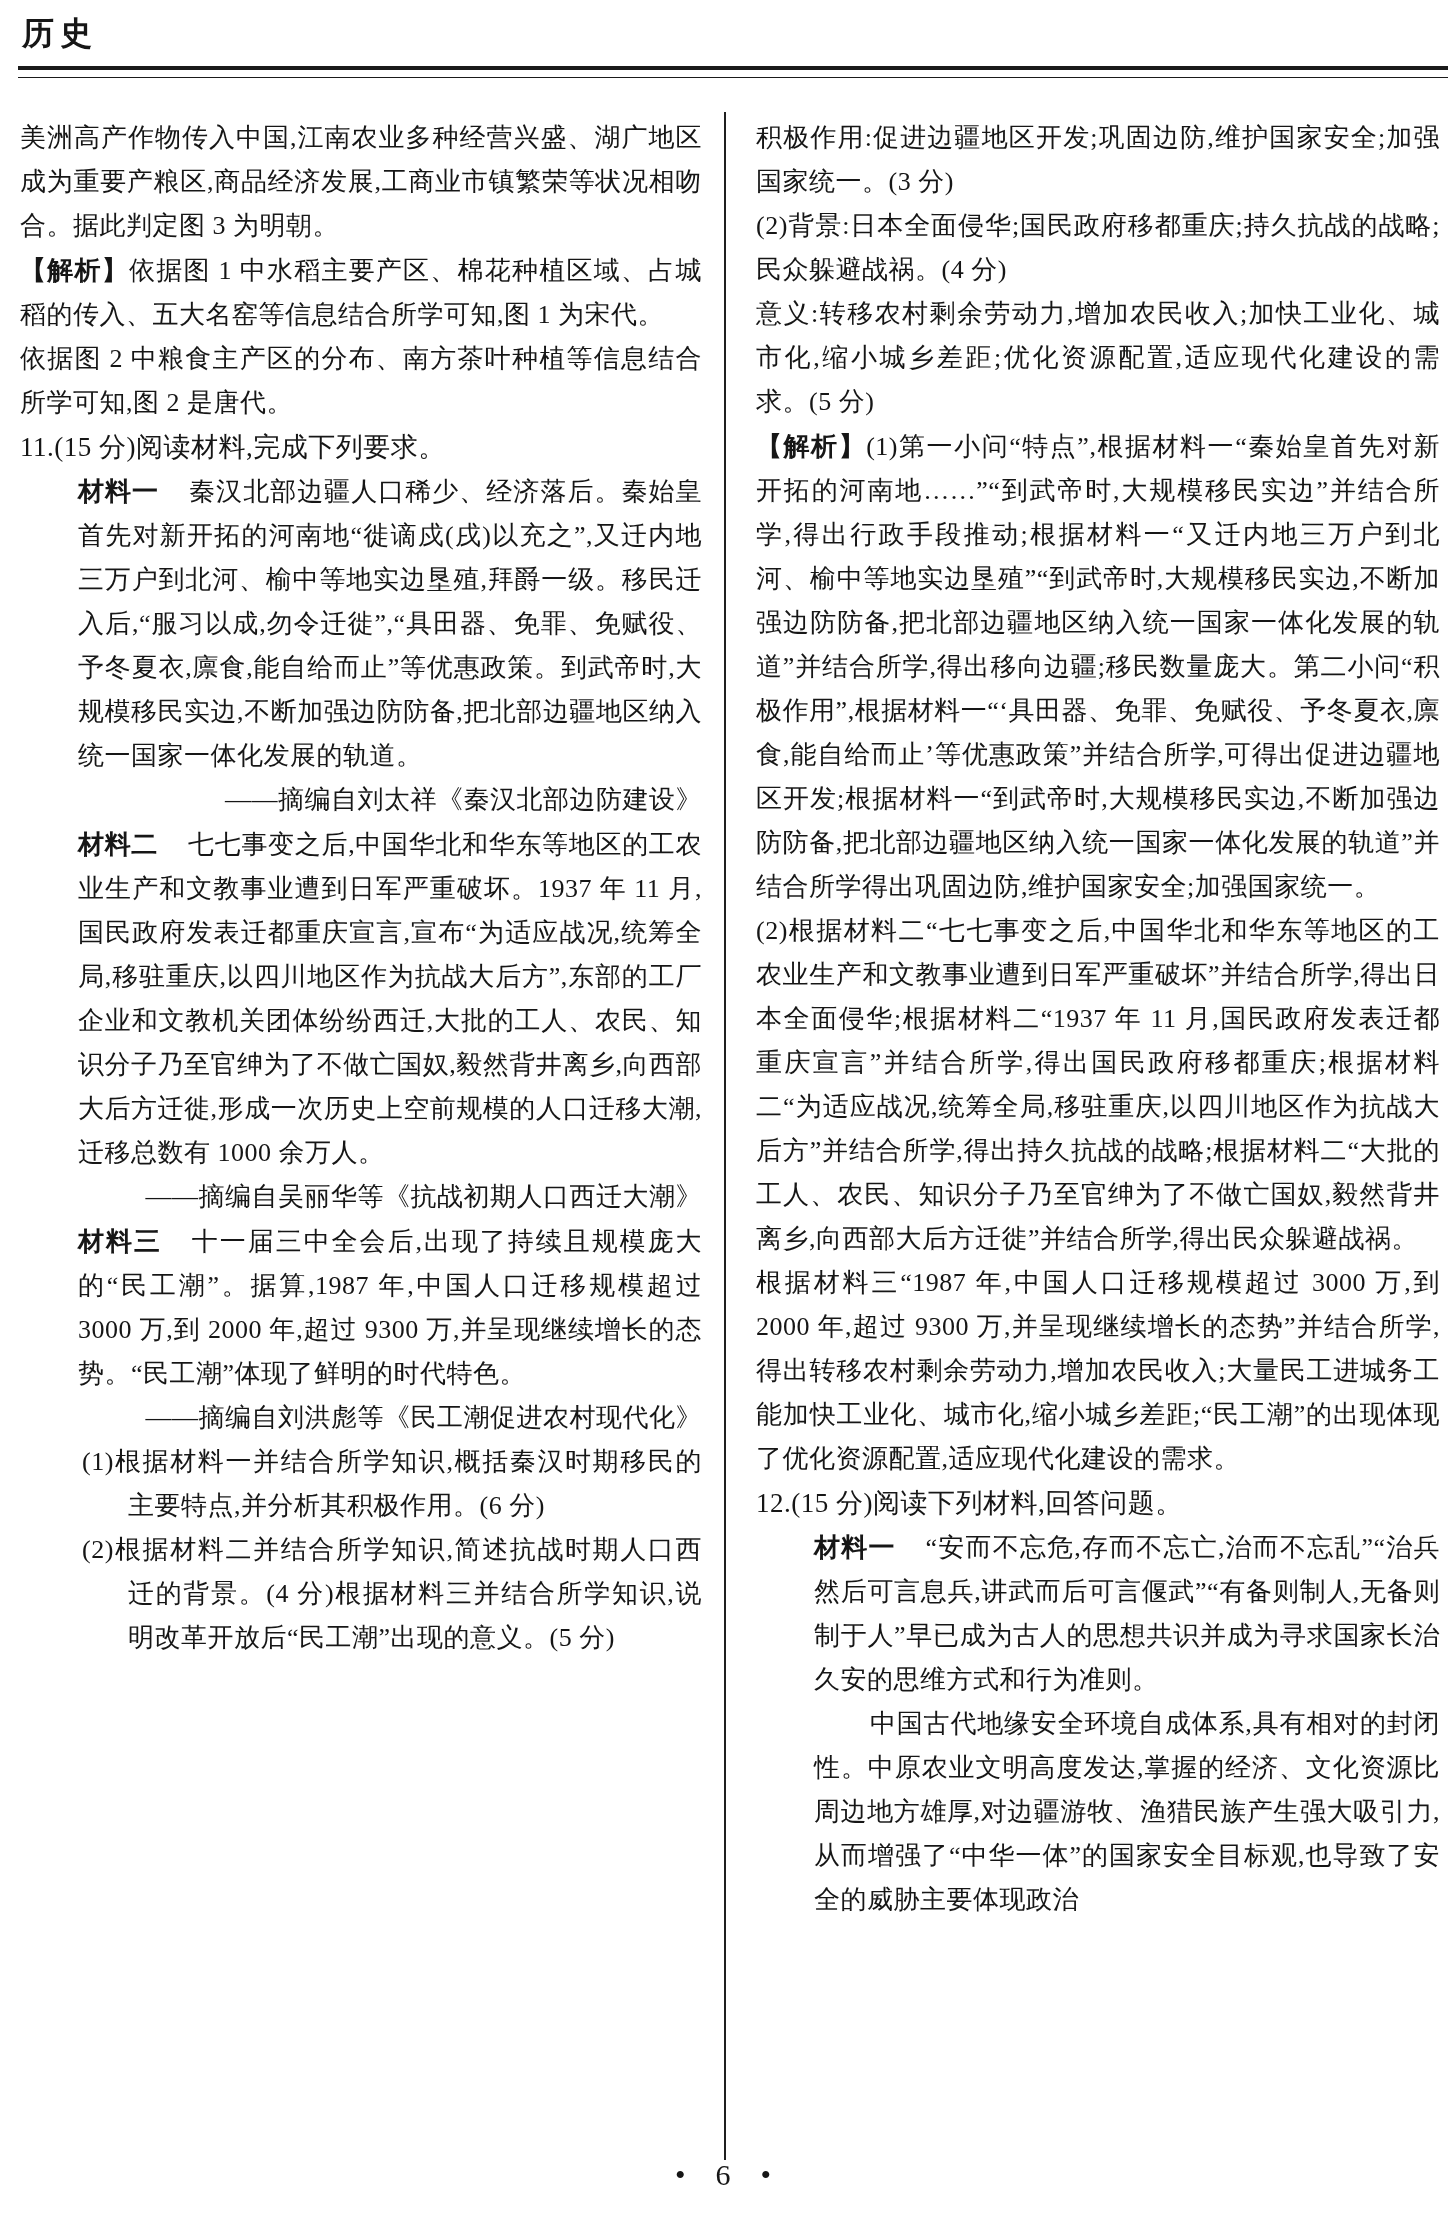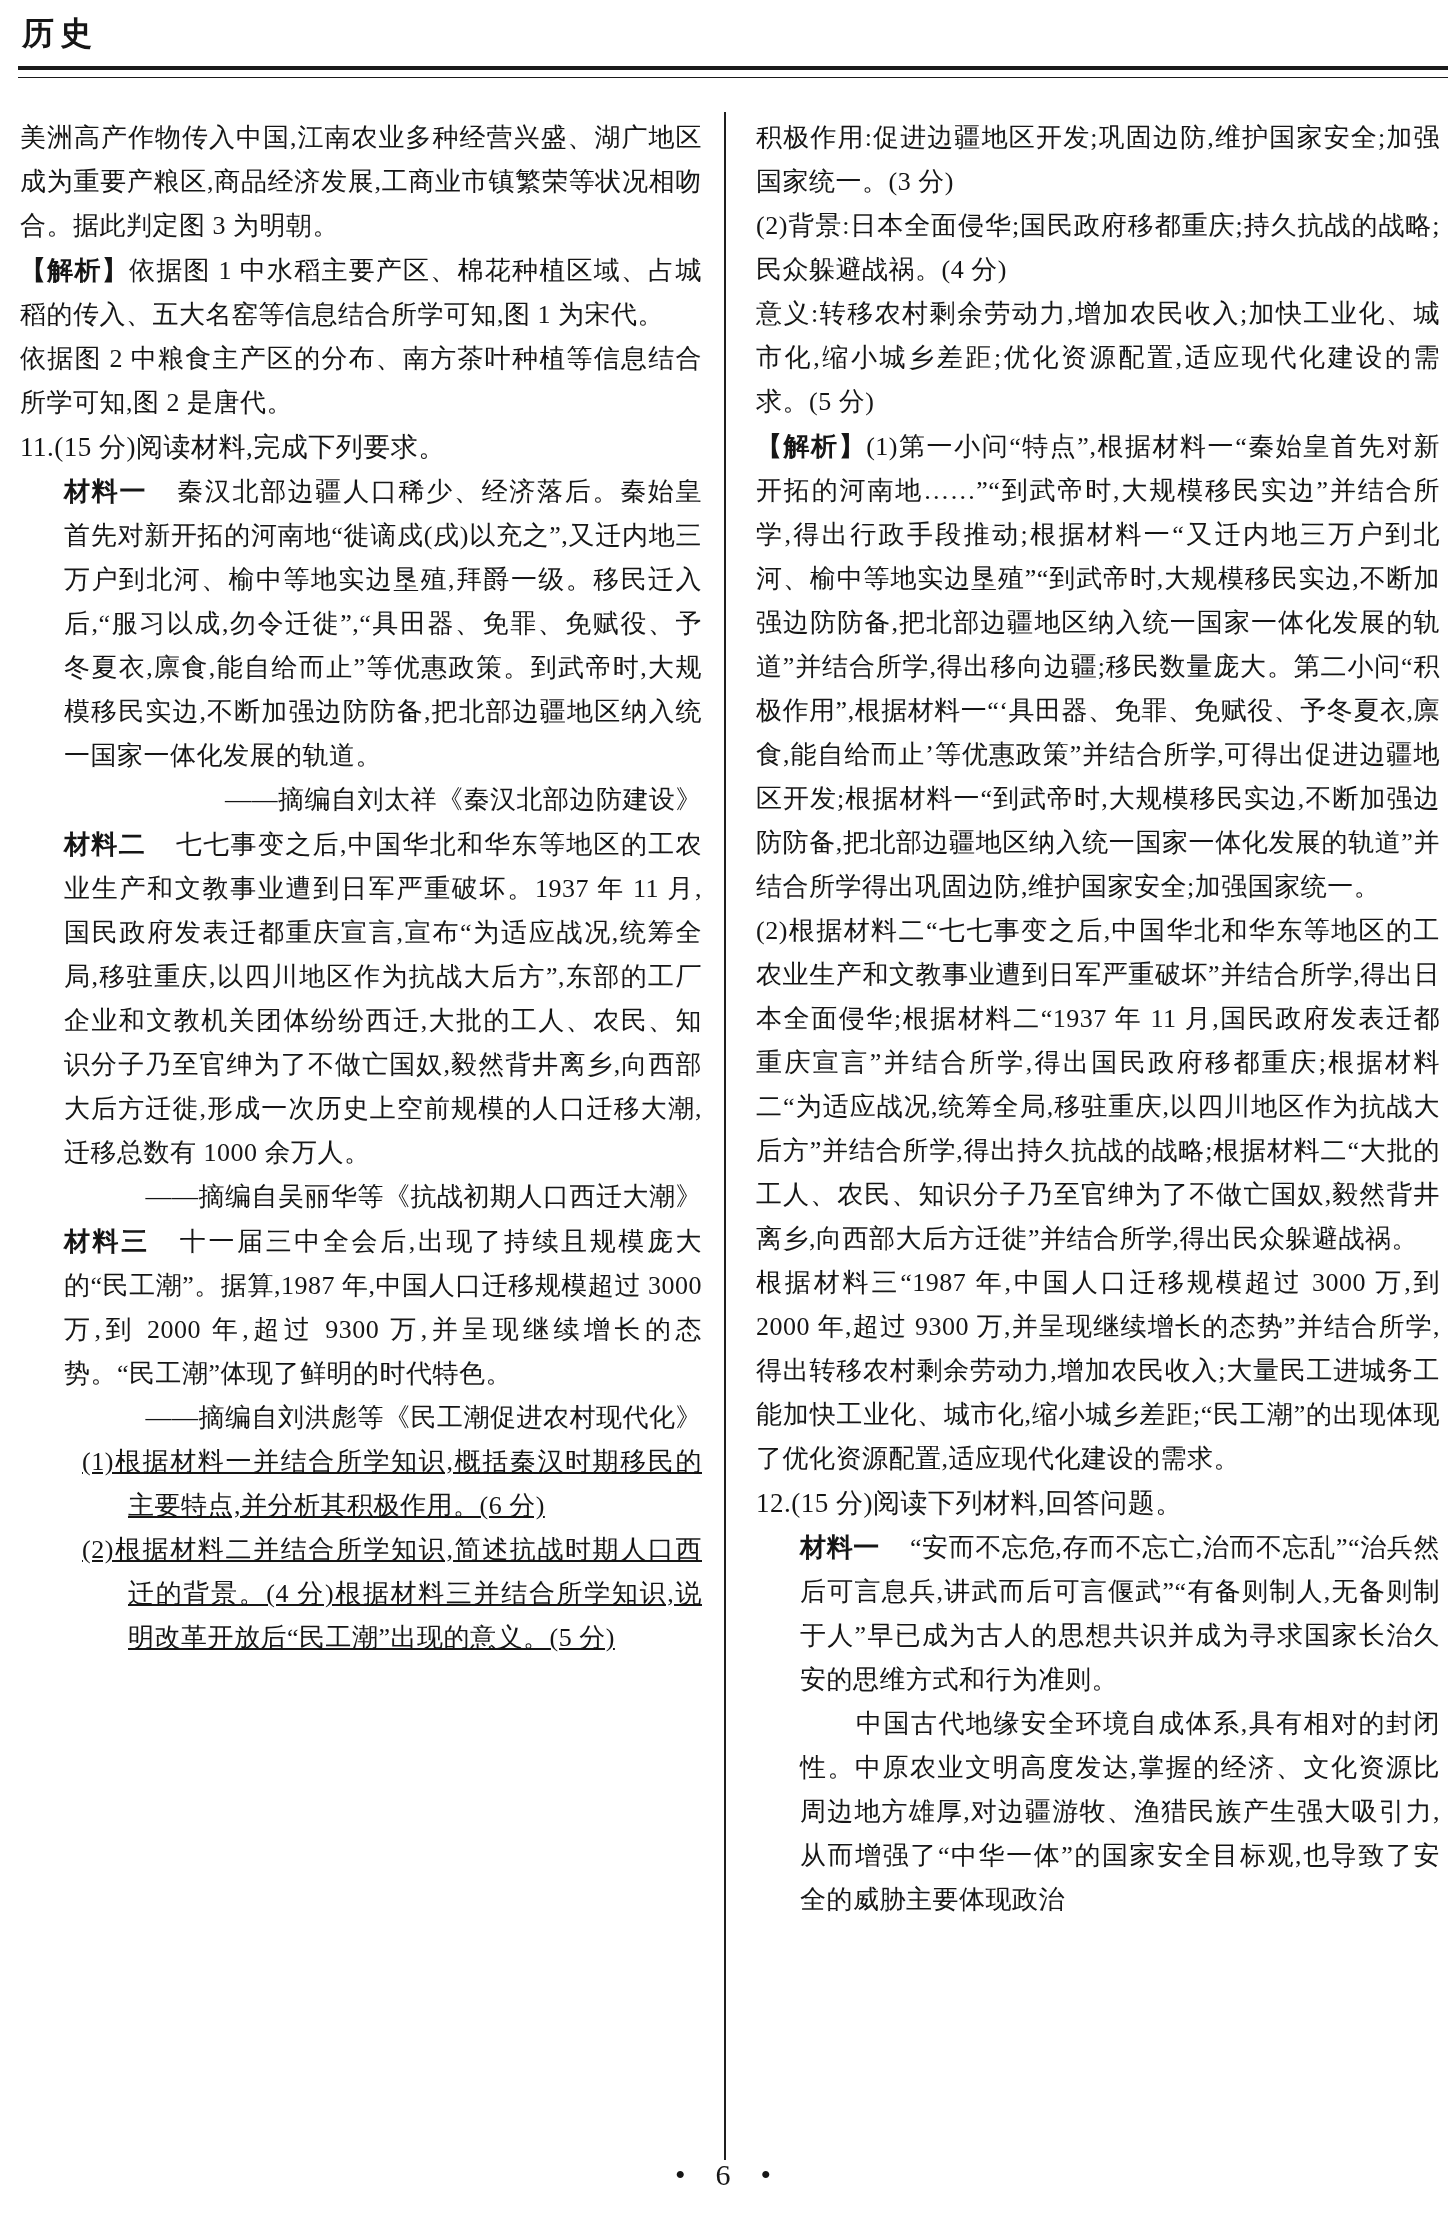--- a/index.html
+++ b/index.html
@@ -16,23 +16,23 @@
   .rule-thin{position:absolute;left:18px;right:0;top:77px;height:1px;background:#1a1a1a;}
   .divider{position:absolute;left:724px;top:112px;width:2px;height:2048px;background:#1f1f1f;}
   .col{
     position:absolute;top:116px;font-size:26px;line-height:44px;
     text-align:justify;letter-spacing:0.5px;
   }
   .col-left{left:20px;width:682px;}
   .col-right{left:756px;width:684px;}
   .para{margin:0;}
   .q{font-size:27px;}
-  .mat{margin-left:44px;}
+  .mat{margin-left:58px;}
   .src{text-align:right;margin-left:58px;}
-  .subq{margin-left:108px;text-indent:-46px;text-decoration:underline;}
+  .subq{margin-left:108px;text-indent:-46px;}
   .cont2{text-indent:56px;}
   .lbl{
     font-family:"Liberation Sans","DejaVu Sans",sans-serif;
     font-weight:bold;font-style:normal;
   }
   .gap{margin-right:30px;}
   .footer{
     position:absolute;top:2158px;left:0;width:100%;text-align:center;
     font-size:30px;letter-spacing:2px;
   }

